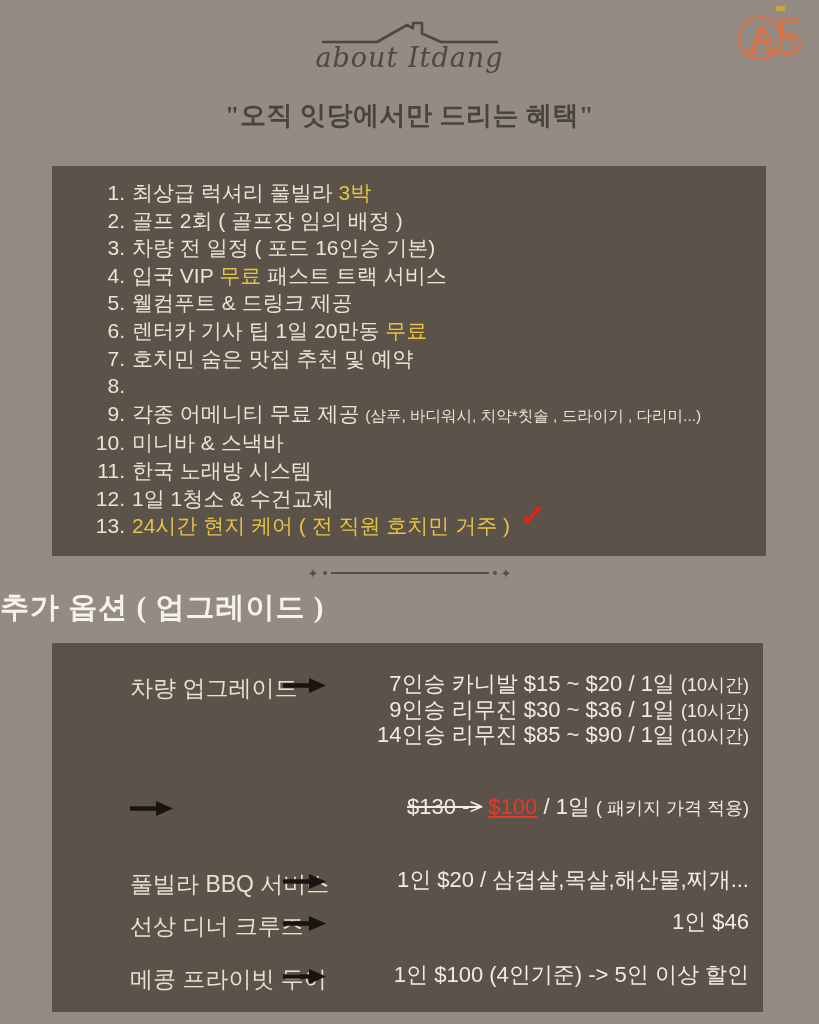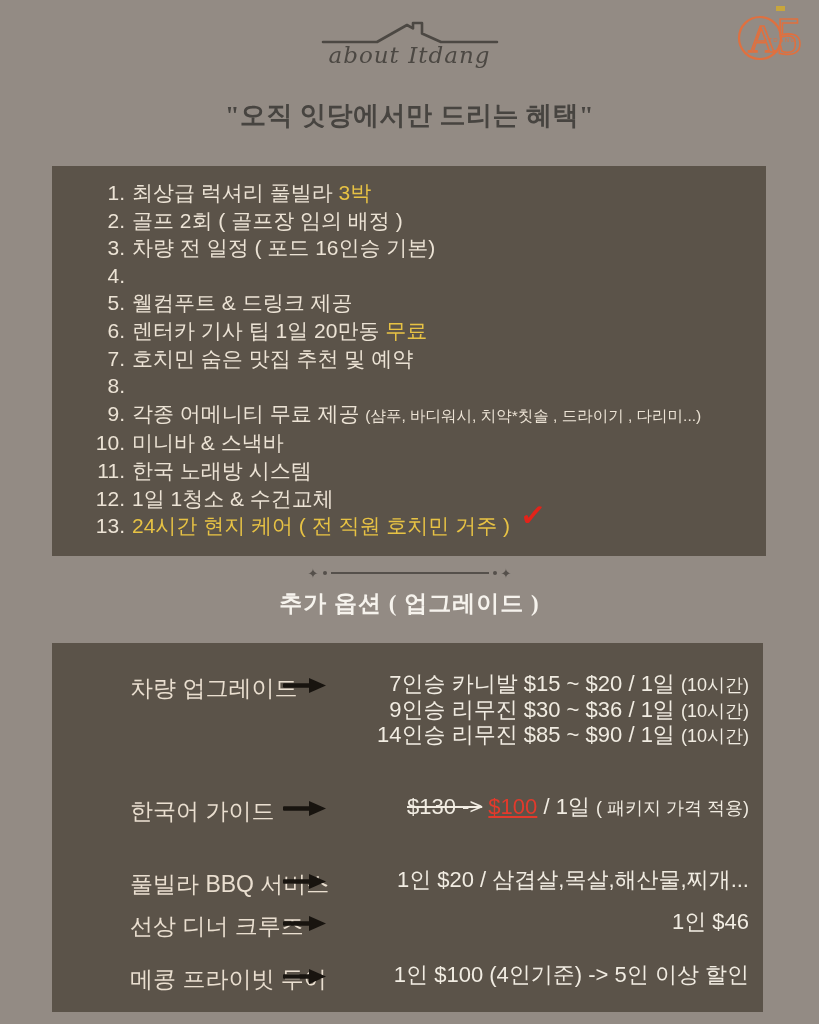--- a/index.html
+++ b/index.html
@@ -10,21 +10,21 @@
   html,body{margin:0;padding:0;}
   body{
     width:819px;height:1024px;position:relative;overflow:hidden;
     background:var(--bg);
     font-family:"Liberation Sans",sans-serif;
   }
   
   .roof{position:absolute;top:20px;left:50%;transform:translateX(-50%);}
   .brand-script{
     position:absolute;top:42px;left:0;width:100%;text-align:center;
-    font-family:"DejaVu Serif",serif;font-style:italic;font-size:23px;
+    font-family:"DejaVu Serif",serif;font-style:italic;font-size:27px;
     color:var(--ink);letter-spacing:1px;
   }
   .logo{position:absolute;top:4px;right:12px;width:72px;height:66px;}
   .quote{
     position:absolute;top:98px;left:0;width:100%;text-align:center;
     font-family:"Liberation Serif",serif;font-size:26px;font-weight:600;
     color:#474440;letter-spacing:0.5px;
   }
   
   .box{position:absolute;background:var(--box);}
@@ -43,22 +43,22 @@
   }
   
   .divider{
     position:absolute;top:566px;left:0;width:100%;height:14px;
     display:flex;align-items:center;justify-content:center;color:var(--divider);
   }
   .divider .dmd{font-size:13px;line-height:13px;}
   .divider .dot{width:4px;height:4px;border-radius:50%;background:var(--divider);margin:0 4px;}
   .divider .line{width:158px;height:2px;background:var(--divider);}
   .section-title{
-    position:absolute;top:588px;left:0;width:100%;text-align:center;
-    font-family:"Liberation Serif",serif;font-weight:bold;font-size:23px;
+    position:absolute;top:588px;left:0;width:100%;
+    font-family:"Liberation Serif",serif;font-weight:bold;font-size:29px;
     color:var(--white);letter-spacing:1px;
   }
   
   .u-row{position:absolute;left:78px;right:14px;display:flex;align-items:flex-start;}
   .u-label{font-size:23px;color:#eadfd0;width:153px;flex:none;padding-top:1px;white-space:nowrap;}
   .u-arrow{width:52px;flex:none;padding-top:6px;}
   .u-arrow svg{fill:var(--arrow);display:block;}
   .u-vals{flex:1;text-align:right;}
   .u-line{font-size:22px;line-height:24.5px;color:#f1ece2;white-space:nowrap;}
   .u-line .seg-small{font-size:18px;}
@@ -92,20 +92,21 @@
       <div class="b-item">
         <span class="b-num">2.</span>
         <span class="b-text"><span>골프 2회 ( 골프장 임의 배정 )</span></span>
       </div>
       <div class="b-item">
         <span class="b-num">3.</span>
         <span class="b-text"><span>차량 전 일정 ( 포드 16인승 기본)</span></span>
       </div>
       <div class="b-item">
         <span class="b-num">4.</span>
+        <span class="b-text"><span>입국 VIP </span><span class="seg-gold">무료</span><span> 패스트 트랙 서비스</span></span>
       </div>
       <div class="b-item">
         <span class="b-num">5.</span>
         <span class="b-text"><span>웰컴푸트 &amp; 드링크 제공</span></span>
       </div>
       <div class="b-item">
         <span class="b-num">6.</span>
         <span class="b-text"><span>렌터카 기사 팁 1일 20만동 </span><span class="seg-gold">무료</span></span>
       </div>
       <div class="b-item">
@@ -158,21 +159,20 @@
             <polygon points="26,0 43,7.5 26,15"></polygon>
           </svg>
         </span>
         <div class="u-vals">
           <div class="u-line"><span>7인승 카니발 $15 ~ $20 / 1일 </span><span class="seg-small">(10시간)</span></div>
           <div class="u-line"><span>9인승 리무진 $30 ~ $36 / 1일 </span><span class="seg-small">(10시간)</span></div>
           <div class="u-line"><span>14인승 리무진 $85 ~ $90 / 1일 </span><span class="seg-small">(10시간)</span></div>
         </div>
       </div>
       <div class="u-row" style="top: 152px;">
-        <span class="u-label">한국어 가이드</span>
         <span class="u-arrow">
           <svg width="44" height="15" viewBox="0 0 44 15">
             <rect x="0" y="5.2" width="29" height="4.6" rx="1"></rect>
             <polygon points="26,0 43,7.5 26,15"></polygon>
           </svg>
         </span>
         <div class="u-vals">
           <div class="u-line"><span class="seg-strike">$130 -&gt;</span><span> </span><span class="seg-red">$100</span><span> / 1일 </span><span class="seg-small">( 패키지 가격 적용)</span></div>
         </div>
       </div>

